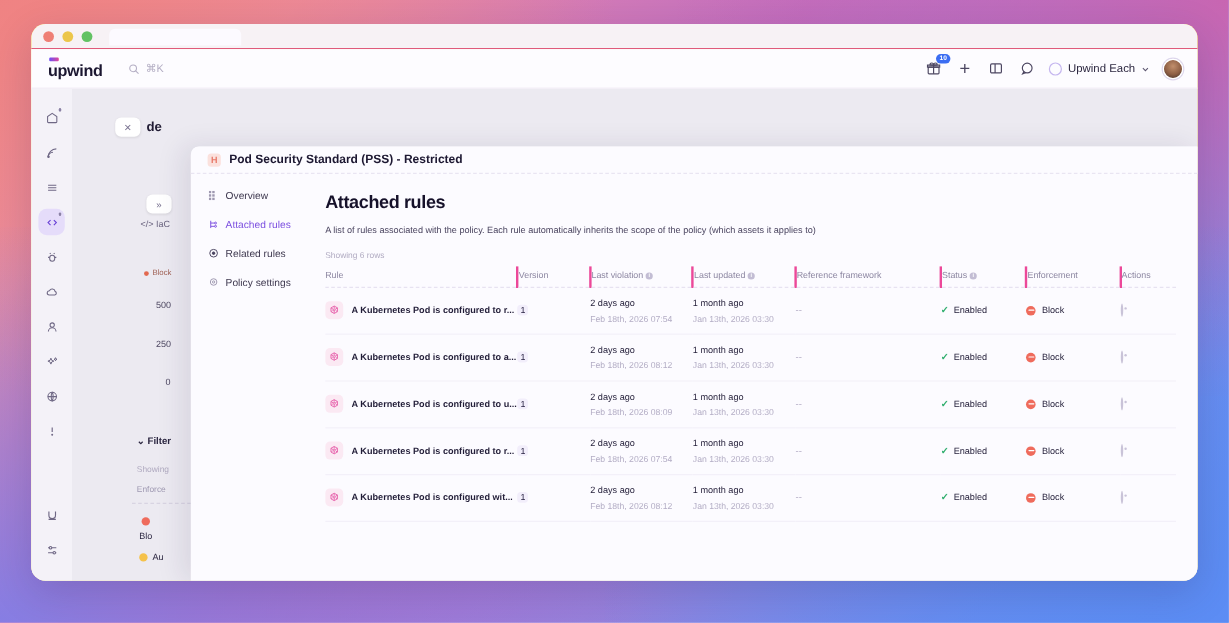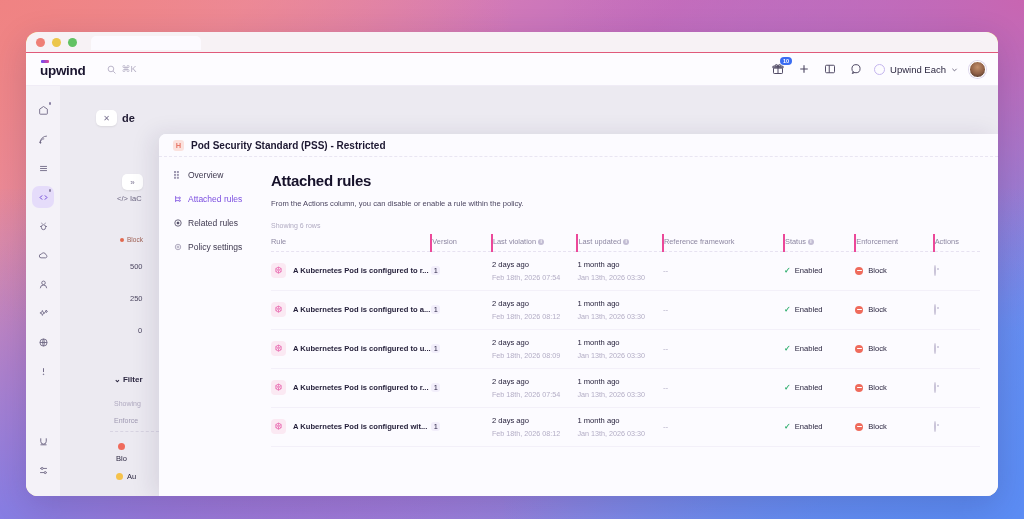--- a/index.html
+++ b/index.html
@@ -35,21 +35,21 @@
   }
   .bg-tint-d {
     position: absolute; right: 0; bottom: 0; width: 520px; height: 330px;
     background: radial-gradient(ellipse at 100% 100%, rgba(92,140,244,.95) 0%, rgba(92,140,244,0) 72%);
     pointer-events: none;
   }
 
   
   .window {
     position: absolute;
-    left: 26px; top: 32px;
+    left: 26px; top: 20px;
     width: 972px; height: 464px;
     border-radius: 12px;
     overflow: hidden;
     background: #fde047;
     box-shadow: 0 10px 34px rgba(40,20,70,.18);
   }
   .titlebar {
     height: 21px;
     background: #f7f2f5;
     display: flex;
@@ -582,21 +582,21 @@
               </svg>
             </span>
             <span>Policy settings</span>
           </div>
         </div>
 
         <div class="modal-main">
           <div class="page-title">Attached rules</div>
 
           <div class="page-desc">
-            <div>From the Actions column, you can disable or enable a rule within the policy.</div>
+            <div>A list of rules associated with the policy. Each rule automatically inherits the scope of the policy (which assets it applies to)</div>
           </div>
 
 
           <div class="showing">Showing 6 rows</div>
 
           <table>
             <colgroup>
               <col style="width:22.5%">
                 <col style="width:8.5%">
                 <col style="width:12%">

